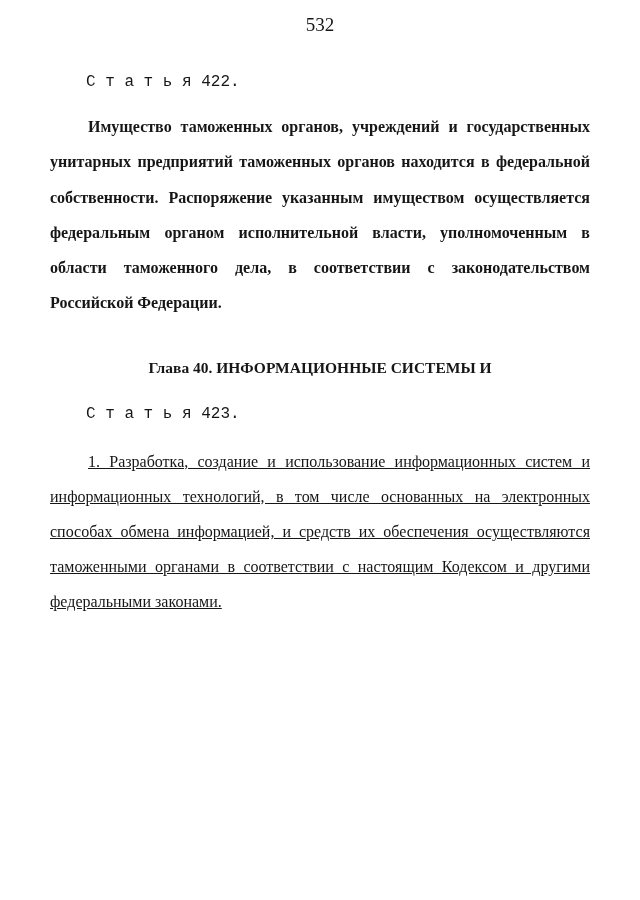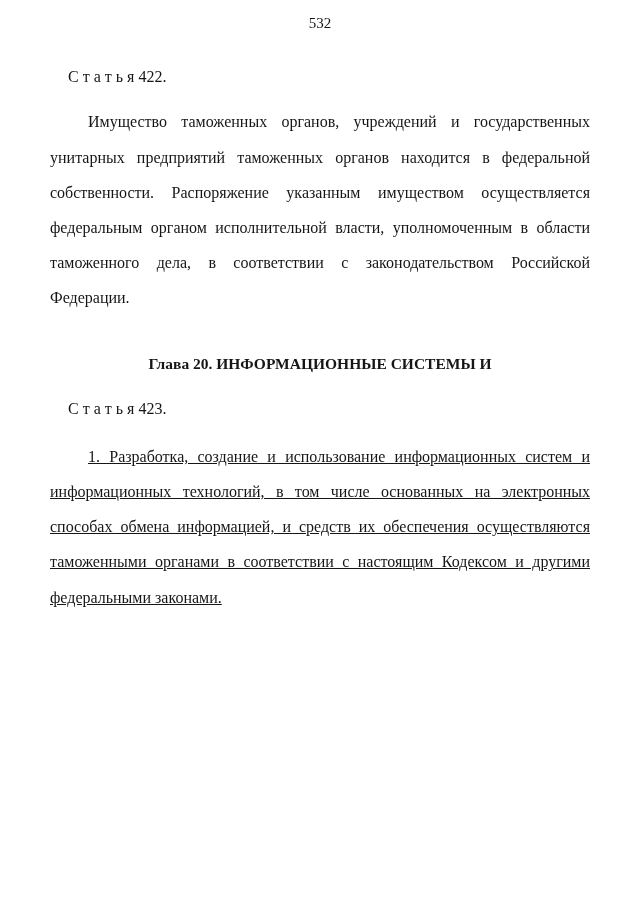--- a/index.html
+++ b/index.html
@@ -17,47 +17,49 @@
     width: 640px;
     height: 900px;
     padding: 14px 50px 0 50px;
     font-family: "Liberation Serif", serif;
     font-size: 16px;
     color: #161616;
     background: #ffffff;
   }
   .page-number {
     text-align: center;
-    font-size: 15px;
+    font-size: 19px;
     line-height: 1.2;
   }
   .para {
     text-align: justify;
     line-height: 2.2;
     margin: 0;
   }
   .para-continuation {
     margin-top: 26px;
     text-indent: 0;
   }
   .para-indent {
     text-indent: 38px;
   }
   .para-422 {
     margin-top: 16px;
+    font-weight: bold;
   }
   .para-423 {
     margin-top: 18px;
     text-decoration: underline;
   }
   .article-heading {
     display: flex;
-    margin-left: 18px;
+    margin-left: 36px;
     margin-top: 34px;
     line-height: 1.4;
+    font-family: Liberation Mono, monospace;
   }
   .article-heading.second {
     margin-top: 24px;
   }
   .article-label {
     flex-shrink: 0;
     margin-right: 10px;
     white-space: nowrap;
   }
   .article-title {
@@ -84,21 +86,21 @@
   <div class="page-number">532</div>
 
 
   <div class="article-heading">
     <span class="article-label">С т а т ь я  422.</span>
   </div>
 
   <p class="para para-indent para-422">Имущество таможенных органов, учреждений и государственных унитарных предприятий таможенных органов находится в федеральной собственности. Распоряжение указанным имуществом осуществляется федеральным органом исполнительной власти, уполномоченным в области таможенного дела, в соответствии с законодательством Российской Федерации.</p>
 
   <div class="chapter-heading">
-    <span class="chapter-line">Глава 20. ИНФОРМАЦИОННЫЕ СИСТЕМЫ И</span>
+    <span class="chapter-line">Глава 40. ИНФОРМАЦИОННЫЕ СИСТЕМЫ И</span>
   </div>
 
   <div class="article-heading second">
     <span class="article-label">С т а т ь я  423.</span>
   </div>
 
   <p class="para para-indent para-423">1. Разработка, создание и использование информационных систем и информационных технологий, в том числе основанных на электронных способах обмена информацией, и средств их обеспечения осуществляются таможенными органами в соответствии с настоящим Кодексом и другими федеральными законами.</p>
 
 </div>
 

